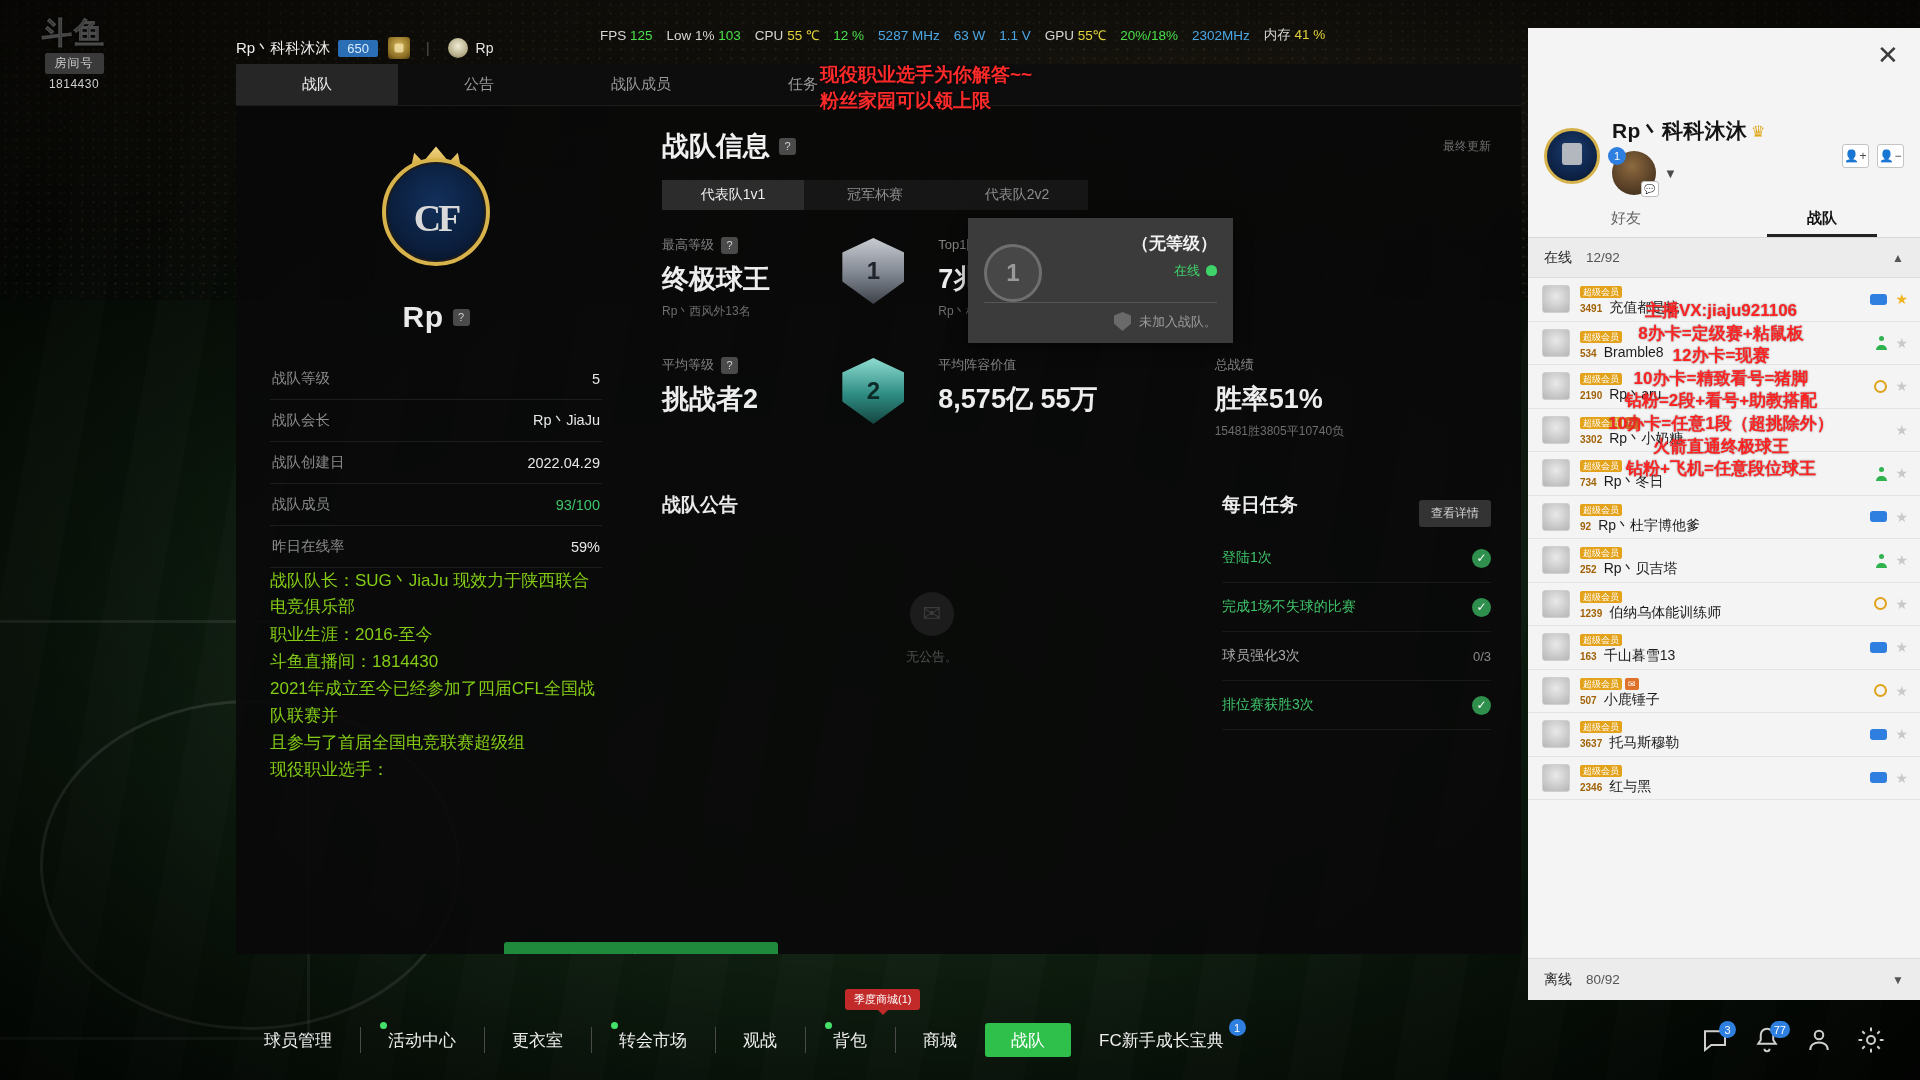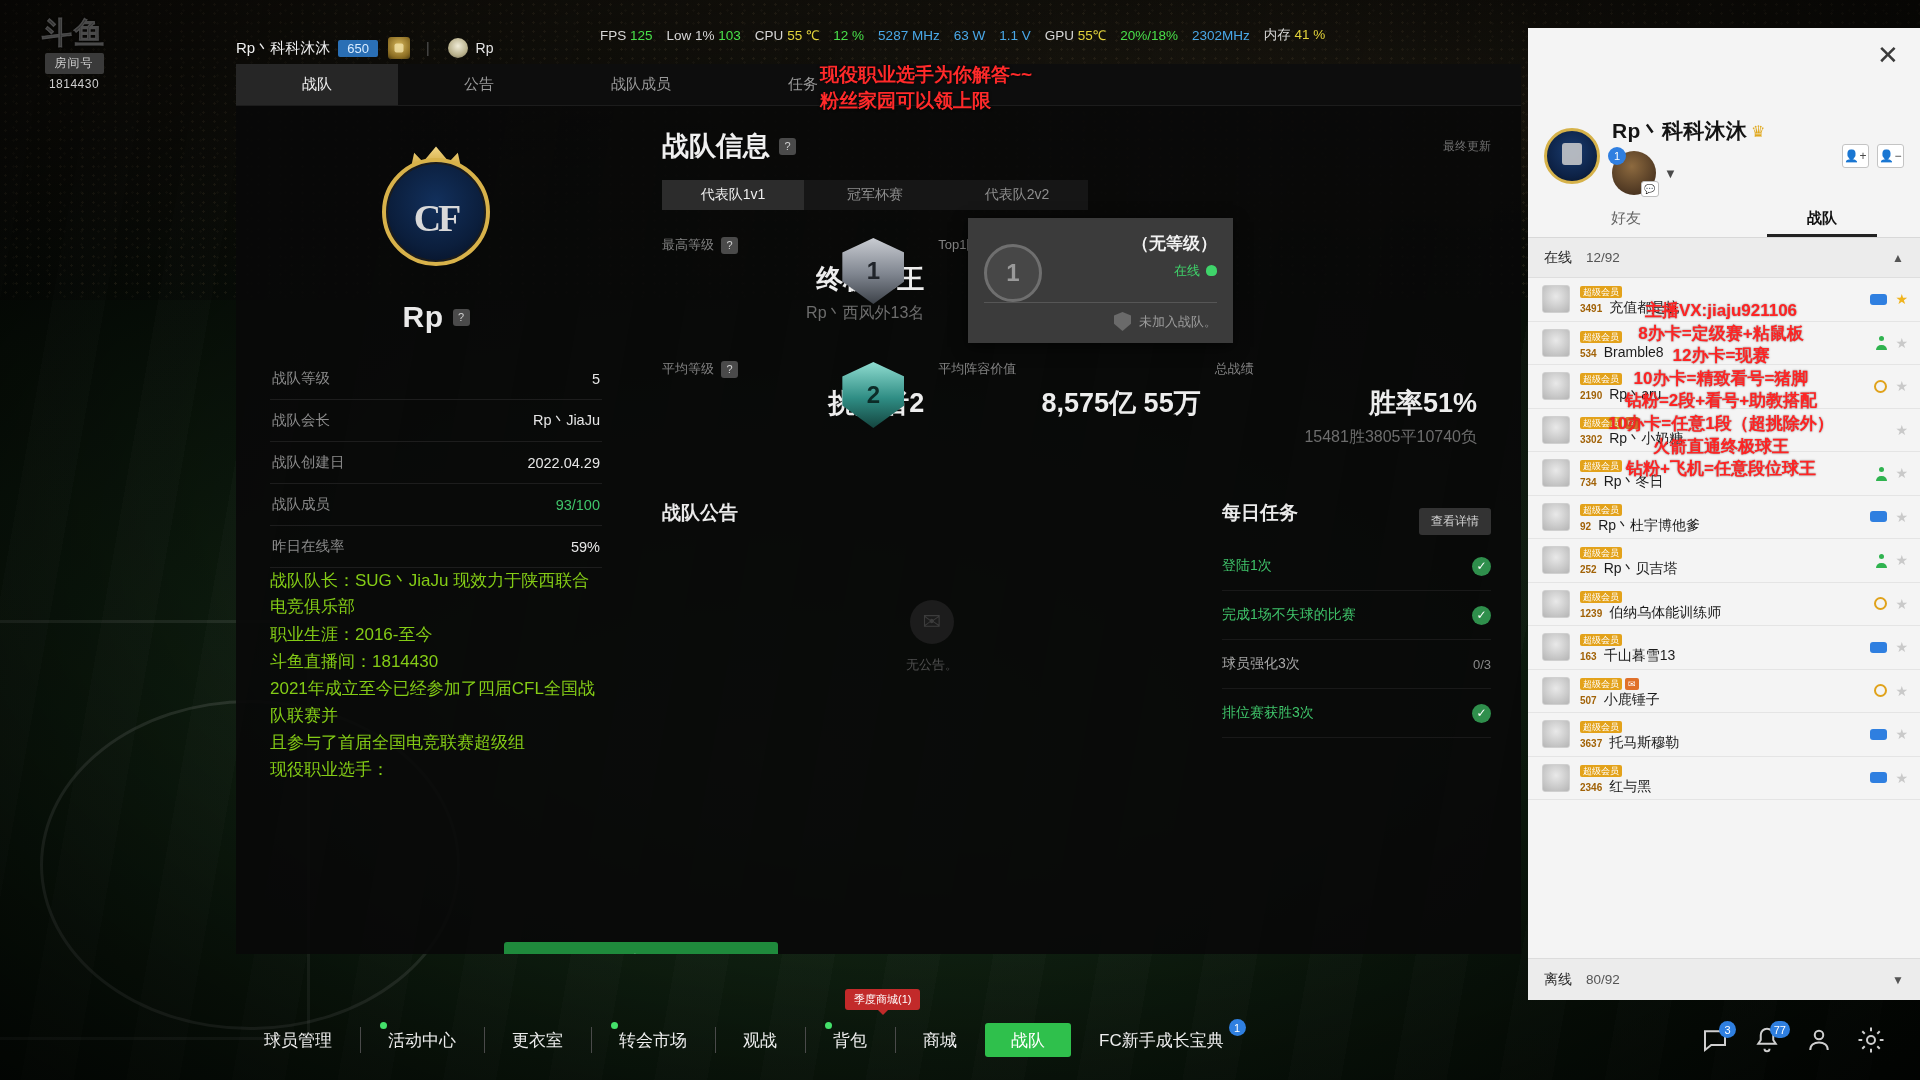--- a/index.html
+++ b/index.html
@@ -225,22 +225,22 @@
   .mode-tabs { display:flex; gap:0; margin-bottom:26px; }
   .mode-tab {
     width:142px; height:30px; display:flex;align-items:center;justify-content:center;
     font-size:14px; color:#8d8d8d; background:#161616; cursor:pointer;
   }
   .mode-tab.active { background:#2c2c2c; color:#efefef; }
 
   .kpi-grid { display:grid; grid-template-columns:1fr 1fr 1fr; row-gap:36px; }
   .kpi-lab { display:flex; align-items:center; gap:7px; font-size:13px; color:#828282; margin-bottom:7px; }
   .kpi-val { font-size:27px; color:#ededed; font-weight:bold; }
-  .kpi-sub { font-size:16px; color:#6d6d6d; margin-top:6px; }
-  .kpi-cell { position:relative; padding-right:14px;text-align:right; }
+  .kpi-sub { font-size:12px; color:#6d6d6d; margin-top:6px; }
+  .kpi-cell { position:relative; padding-right:14px; }
   .kpi-medal {
     position:absolute; right:34px; top:2px; width:62px; height:66px;
   }
   .medal-shape {
     width:100%; height:100%;
     background:linear-gradient(180deg,#c9ccd2 0%,#7f858f 55%,#3d4249 100%);
     clip-path:polygon(50% 0%,100% 22%,100% 66%,50% 100%,0% 66%,0% 22%);
     display:flex; align-items:center; justify-content:center;
     font-size:24px; font-weight:bold; color:#20242a;
   }

